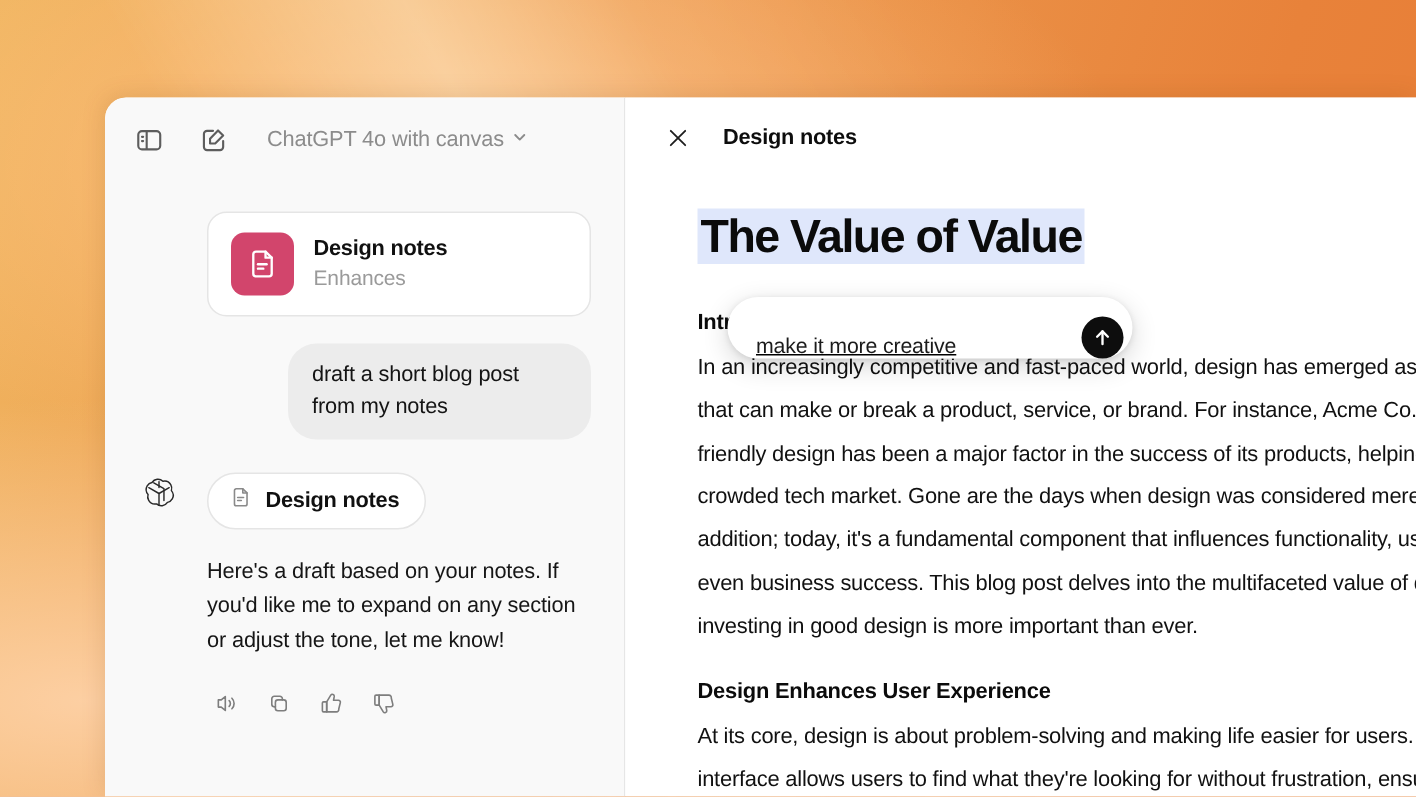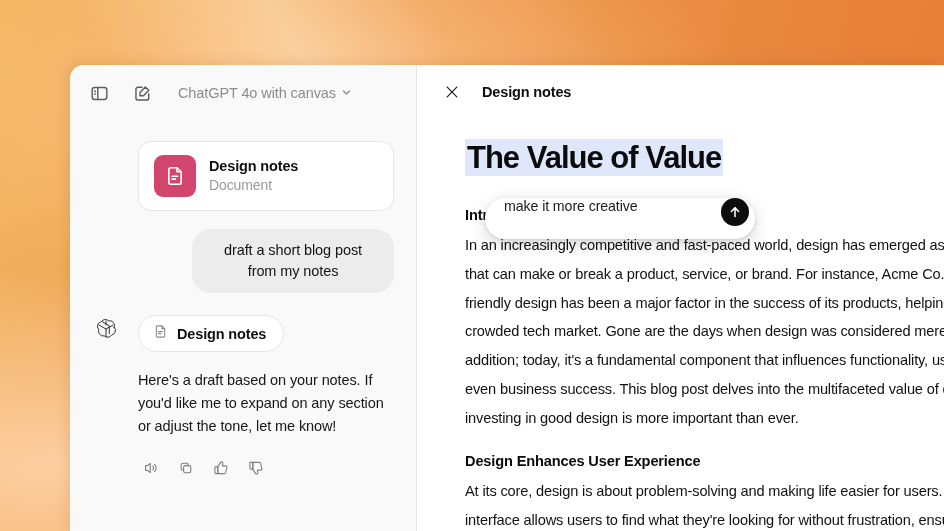--- a/index.html
+++ b/index.html
@@ -143,21 +143,20 @@
     font-size: 14px;
     color: #9a9a9a;
     letter-spacing: -0.1px;
     line-height: 1.35;
   }
 
   #user-msg-row {
     display: flex;
     justify-content: flex-end;
     margin-top: 18px;
-    text-align: center;
   }
   #user-msg-bubble {
     max-width: 202px;
     background: #ececec;
     border-radius: 19px;
     padding: 11px 16px;
     font-size: 14.5px;
     line-height: 1.45;
     color: #141414;
     letter-spacing: -0.1px;
@@ -282,22 +281,23 @@
   #inline-prompt {
     position: absolute;
     left: 68px;
     top: 133px;
     width: 270px;
     height: 41px;
     background: #ffffff;
     border-radius: 21px;
     box-shadow: 0 5px 18px rgba(0,0,0,0.16), 0 1px 4px rgba(0,0,0,0.10);
     display: flex;
-    align-items: flex-start;
+    align-items: flex-end;
     padding: 0 6px 0 19px;
+    text-decoration: underline;
   }
   #inline-prompt-input {
     flex: 1 1 auto;
     border: none;
     outline: none;
     background: transparent;
     font-family: "Liberation Sans", sans-serif;
     font-size: 14.2px;
     color: #1b1b1b;
     letter-spacing: -0.1px;
@@ -355,21 +355,21 @@
         <div id="doc-card-thumb">
           <svg width="22" height="22" viewBox="0 0 24 24" fill="none" stroke="#ffffff" stroke-width="1.7" stroke-linecap="round" stroke-linejoin="round">
             <path d="M14.2 3H7.2A1.9 1.9 0 0 0 5.3 4.9v14.2A1.9 1.9 0 0 0 7.2 21h9.6a1.9 1.9 0 0 0 1.9-1.9V7.4z"></path>
             <path d="M14.2 3v4.4h4.5"></path>
             <line x1="8.7" y1="12.2" x2="15.0" y2="12.2"></line>
             <line x1="8.7" y1="15.4" x2="12.6" y2="15.4"></line>
           </svg>
         </div>
         <div>
           <div id="doc-card-title">Design notes</div>
-          <div id="doc-card-sub">Document</div>
+          <div id="doc-card-sub">Enhances</div>
         </div>
       </div>
 
       <div id="user-msg-row">
         <div id="user-msg-bubble">draft a short blog post from my notes</div>
       </div>
 
       <div id="assistant-block">
         <div id="assistant-avatar">
           <svg width="22" height="22" viewBox="0 0 24 24" fill="none" stroke="#2a2a2a" stroke-width="1.05" stroke-linecap="round" stroke-linejoin="round">

